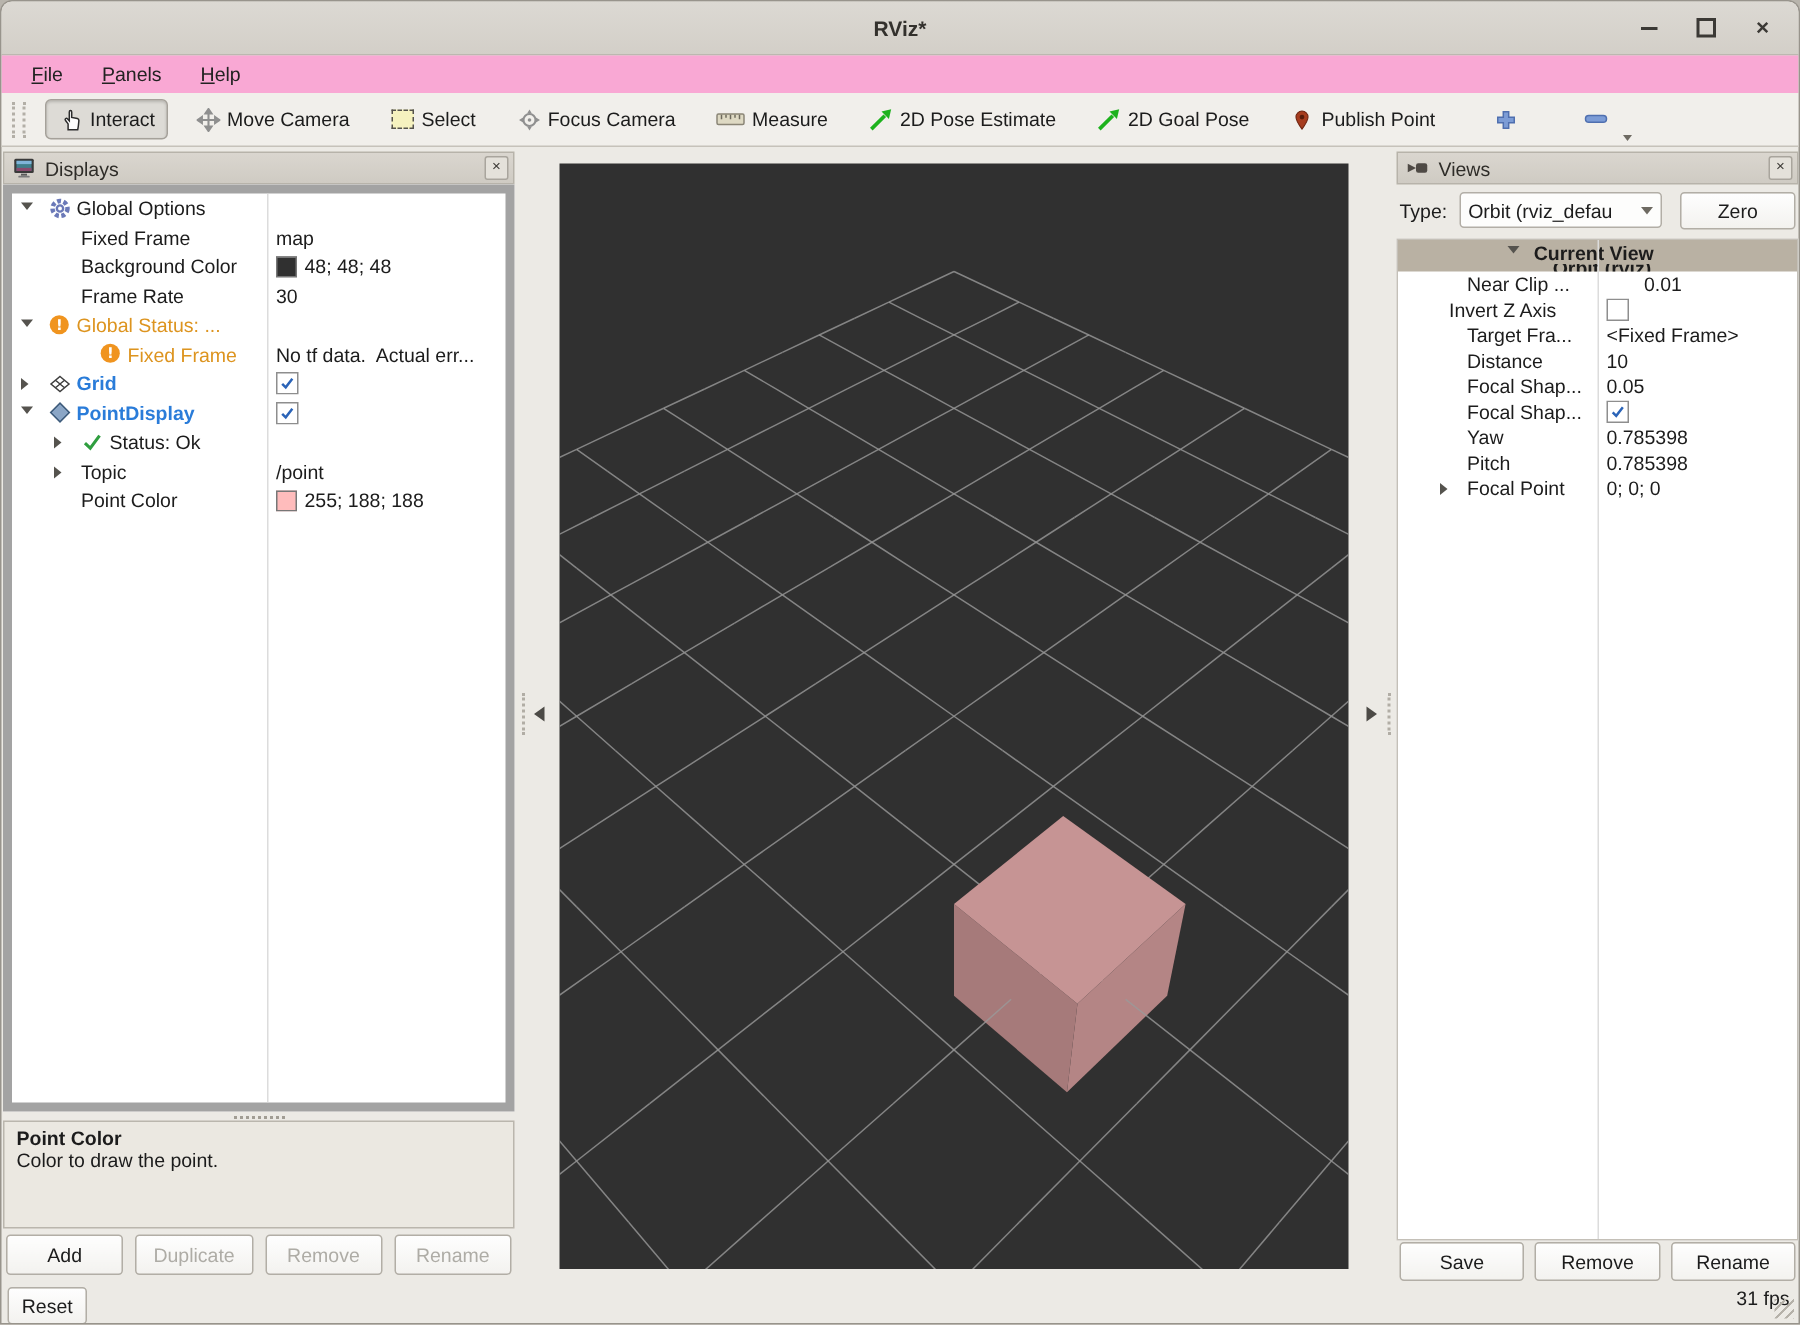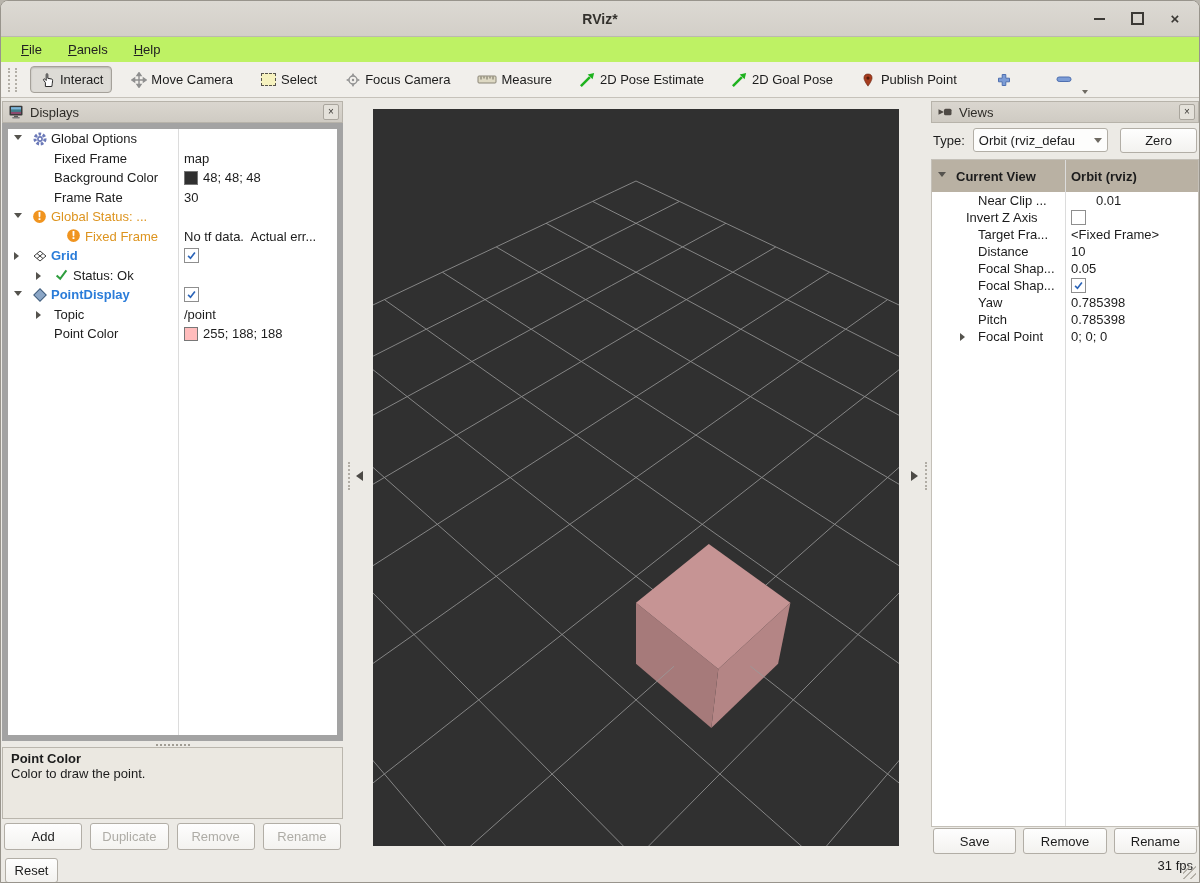--- a/index.html
+++ b/index.html
@@ -10,21 +10,21 @@
   .titlebar{position:absolute;left:0;top:0;right:0;height:35px;
     background:linear-gradient(#dcd9d3,#d3cfc8);border-bottom:1px solid #bcb8b0;
     display:flex;align-items:center;justify-content:center;}
   .title{font-weight:bold;font-size:14px;color:#33312d;}
   .win-controls{position:absolute;right:16px;top:0;height:35px;display:flex;gap:22px;align-items:center;}
   .wc{width:16px;height:16px;display:flex;align-items:center;justify-content:center;background:none;border:none;padding:0;cursor:default;}
   .wc-min{width:11px;height:2px;background:#3b3935;}
   .wc-max{width:9px;height:9px;border:2px solid #3b3935;}
   .wc-close{font-size:15px;font-weight:bold;color:#3b3935;line-height:1;}
   
-  .menubar{position:absolute;top:36px;left:0;right:0;height:25px;background:#bef264;
+  .menubar{position:absolute;top:36px;left:0;right:0;height:25px;background:#f9a8d4;
     display:flex;align-items:center;padding-left:10px;gap:6px;}
   .mi{padding:2px 10px;background:none;border:none;font:13px "Liberation Sans",sans-serif;color:#222;}
   .mi::first-letter{text-decoration:underline;}
   
   .toolbar{position:absolute;top:61px;left:0;right:0;height:36px;background:#f1efeb;
     border-bottom:1px solid #c6c2ba;display:flex;align-items:center;gap:9px;padding-left:7px;box-sizing:border-box;}
   .tb-handle{width:5px;height:24px;border-left:2px dotted #b3afa7;border-right:2px dotted #b3afa7;margin-right:4px;}
   .tb{display:flex;align-items:center;gap:4px;padding:4px 8px;background:transparent;border:1px solid transparent;
     border-radius:4px;font:13px "Liberation Sans",sans-serif;color:#1c1c1c;white-space:nowrap;}
   .tb.active{background:#dddbd6;border:1px solid #a5a19a;box-shadow:inset 0 1px 2px rgba(0,0,0,.18);}
@@ -310,46 +310,46 @@
             </span>
             <span class="ntext display-name">Grid</span>
           </div>
           <div class="tval">
             <span class="cb on"><svg width="11" height="11" viewBox="0 0 12 12">
                 <path d="M2.3 6.4 L4.9 9 L9.7 2.8" fill="none" stroke="#2b64b8" stroke-width="1.8"></path>
               </svg></span>
           </div>
         </div>
         <div class="trow" style="height: 19.5px;">
+          <div class="tname" style="width: 170px; padding-left: 6px;">
+            <span class="arr down"></span>
+            <span class="ticon">
+              <svg width="16" height="16" viewBox="0 0 16 16">
+                <rect x="3.6" y="3.6" width="8.8" height="8.8" transform="rotate(45 8 8)" fill="#8ba6c6" stroke="#3c5a7a" stroke-width="1"></rect>
+              </svg>
+            </span>
+            <span class="ntext display-name">PointDisplay</span>
+          </div>
+          <div class="tval">
+            <span class="cb on"><svg width="11" height="11" viewBox="0 0 12 12">
+                <path d="M2.3 6.4 L4.9 9 L9.7 2.8" fill="none" stroke="#2b64b8" stroke-width="1.8"></path>
+              </svg></span>
+          </div>
+        </div>
+        <div class="trow" style="height: 19.5px;">
           <div class="tname" style="width: 170px; padding-left: 28px;">
             <span class="arr right"></span>
             <span class="ticon">
               <svg width="15" height="15" viewBox="0 0 16 16">
                 <path d="M2.8 9 L6.6 12.6 L13.2 3.6" fill="none" stroke="#2f9e3f" stroke-width="2.2"></path>
               </svg>
             </span>
             <span class="ntext ">Status: Ok</span>
           </div>
           <div class="tval"></div>
-        </div>
-        <div class="trow" style="height: 19.5px;">
-          <div class="tname" style="width: 170px; padding-left: 6px;">
-            <span class="arr down"></span>
-            <span class="ticon">
-              <svg width="16" height="16" viewBox="0 0 16 16">
-                <rect x="3.6" y="3.6" width="8.8" height="8.8" transform="rotate(45 8 8)" fill="#8ba6c6" stroke="#3c5a7a" stroke-width="1"></rect>
-              </svg>
-            </span>
-            <span class="ntext display-name">PointDisplay</span>
-          </div>
-          <div class="tval">
-            <span class="cb on"><svg width="11" height="11" viewBox="0 0 12 12">
-                <path d="M2.3 6.4 L4.9 9 L9.7 2.8" fill="none" stroke="#2b64b8" stroke-width="1.8"></path>
-              </svg></span>
-          </div>
         </div>
         <div class="trow" style="height: 19.5px;">
           <div class="tname" style="width: 170px; padding-left: 28px;">
             <span class="arr right"></span>
             <span class="ntext ">Topic</span>
           </div>
           <div class="tval">
             <span>/point</span>
           </div>
         </div>
@@ -847,21 +847,21 @@
     <div class="typerow">
       <span>Type:</span>
       <div class="dropdown">
         <span>Orbit (rviz_defau</span>
         <span class="dd-arrow"></span>
       </div>
       <button class="btn zero">Zero</button>
     </div>
     <div class="vtree" id="views-tree">
       <div class="colsep" style="left:133px"></div>
-    <div class="trow hl" style="height: 32px;">
+    <div class="trow hl" style="height: 21px; flex-direction: column;">
           <div class="tname" style="width: 133px; padding-left: 6px;">
             <span class="arr down"></span>
             <span class="ntext selected">Current View</span>
           </div>
           <div class="tval">
             <span>Orbit (rviz)</span>
           </div>
         </div>
         <div class="trow" style="height: 17px; gap: 25px;">
           <div class="tname" style="width: 133px; padding-left: 28px;">

